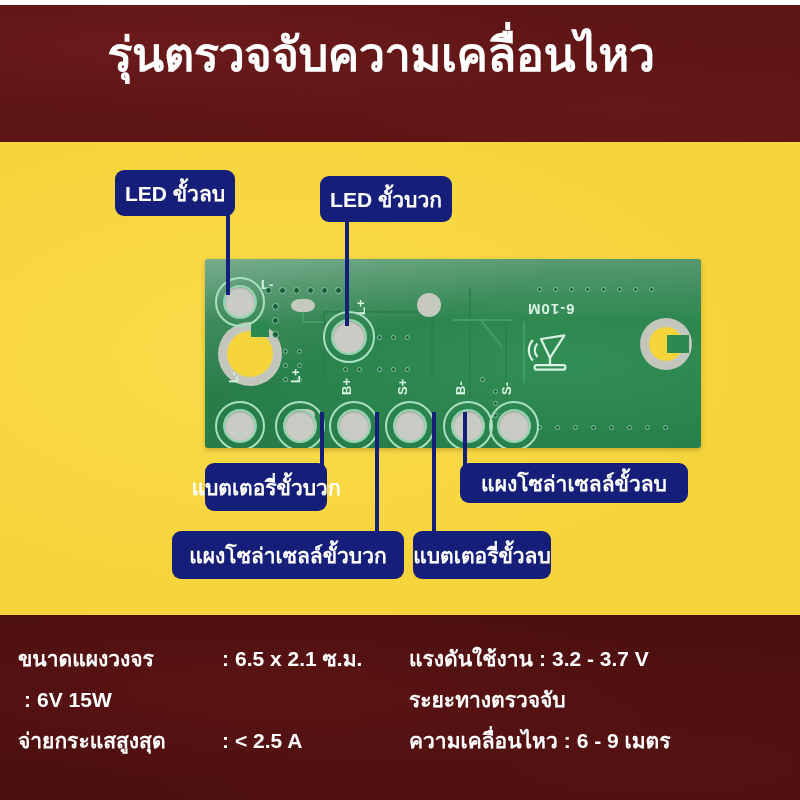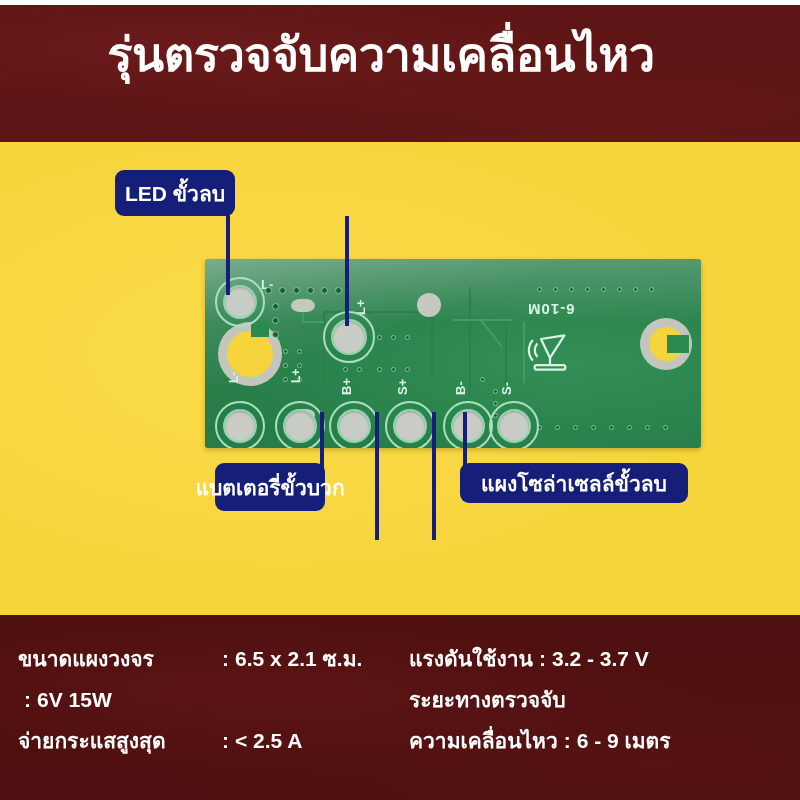--- a/index.html
+++ b/index.html
@@ -324,30 +324,39 @@
   <div class="leader" style="left:345px; top:216px; height:110px;"></div>
   <div class="leader" style="left:320px; top:412px; height:62px;"></div>
   <div class="leader" style="left:375px; top:412px; height:128px;"></div>
   <div class="leader" style="left:432px; top:412px; height:128px;"></div>
   <div class="leader" style="left:463px; top:412px; height:62px;"></div>
 
   <div class="callout" style="left:115px; top:170px; width:120px; height:46px;">
     <span>LED ขั้วลบ</span>
   </div>
 
-
-  <div class="callout" style="left:215px; top:463px; width:110px; height:48px;">
+  <div class="callout" style="left:320px; top:176px; width:132px; height:46px;">
+    <span>LED ขั้วบวก</span>
+  </div>
+
+  <div class="callout" style="left:205px; top:463px; width:122px; height:48px;">
     <span>แบตเตอรี่ขั้วบวก</span>
   </div>
 
   <div class="callout" style="left:460px; top:463px; width:228px; height:40px;">
     <span>แผงโซล่าเซลล์ขั้วลบ</span>
   </div>
 
-
+  <div class="callout" style="left:172px; top:531px; width:232px; height:48px;">
+    <span>แผงโซล่าเซลล์ขั้วบวก</span>
+  </div>
+
+  <div class="callout" style="left:413px; top:531px; width:138px; height:48px;">
+    <span>แบตเตอรี่ขั้วลบ</span>
+  </div>
 
   <div class="band-footer"></div>
 
   <div class="spec-col" id="spec-left">
     <div class="spec-row">
       <span class="spec-label">ขนาดแผงวงจร</span>
       <span class="spec-sep">:</span>
       <span class="spec-value">6.5 x 2.1 ซ.ม.</span>
     </div>
     <div class="spec-row">

